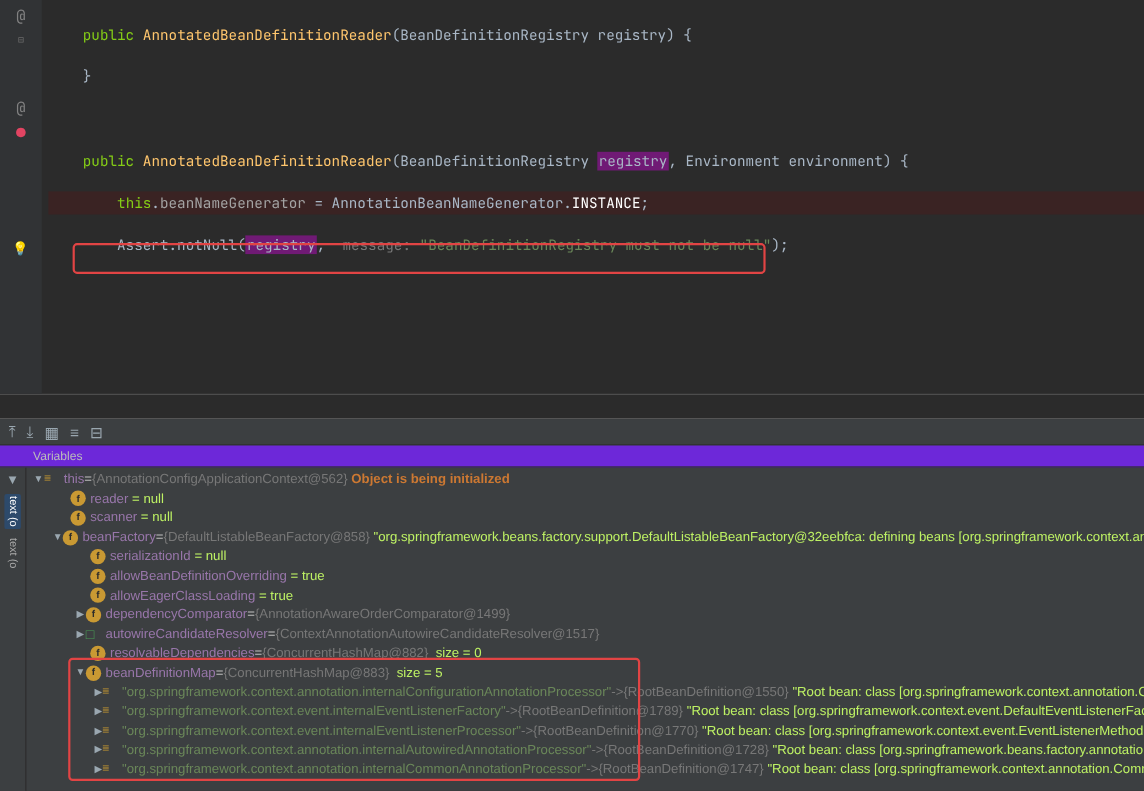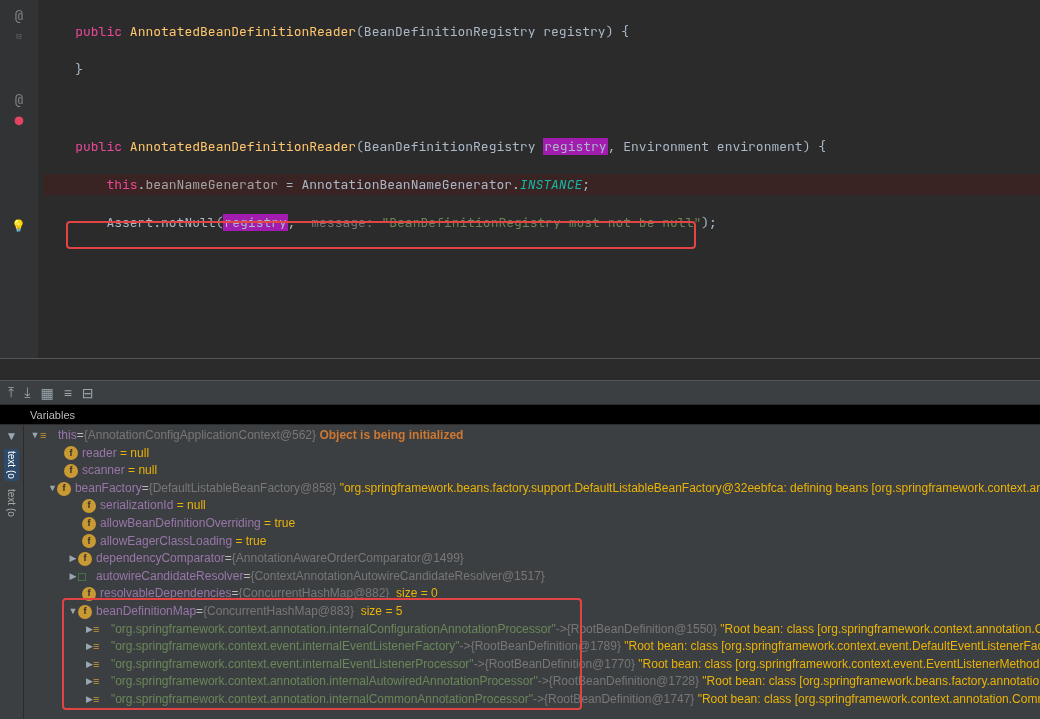--- a/index.html
+++ b/index.html
@@ -49,28 +49,28 @@
     flex: 1;
     overflow: hidden;
   }
   .line {
     height: 21.2px;
     line-height: 21.2px;
   }
   .bp-line {
     background: #3a2323;
   }
-  .kw   { color: #ec4899; }
+  .kw   { color: #84cc16; }
   .fld  { color: #a3a3a3; }
   .mth  { color: #ffc66d; }
   .str  { color: #6a8759; }
   .param { color: #a9b7c6; }
   .paramhint { color: #787878; font-style: normal;}
-  .con  { color: #14b8a6; font-style: italic;}
-  .hlusage { background: #a21caf; color: #a9b7c6; padding: 0 1px;}
+  .con  { color: #ffffff; }
+  .hlusage { background: #701a75; color: #a9b7c6; padding: 0 1px;}
   .hlbox { border: 2px solid #e24444; border-radius: 4px; position: absolute; pointer-events: none;}
   
   .toolwin {
     flex: 1;
     display: flex;
     flex-direction: column;
     background: #3c3f41;
     font-family: "Segoe UI", Arial, sans-serif;
     font-size: 12px;
     overflow: hidden;
@@ -81,21 +81,21 @@
     background: #3c3f41;
     display: flex;
     align-items: center;
     gap: 10px;
     padding-left: 8px;
     border-bottom: 1px solid #2b2b2b;
   }
   .tool-toolbar span { color: #9aa7b0; cursor: pointer; font-size: 14px;}
   .var-header {
     height: 20px;
-    background: #000000;
+    background: #6d28d9;
     color: #bbbbbb;
     font-size: 11px;
     padding-left: 30px;
     line-height: 20px;
     border-bottom: 1px solid #2b2b2b;
   }
   .var-body {
     flex: 1;
     display: flex;
     overflow: hidden;
@@ -151,21 +151,21 @@
     font-weight: bold;
     margin-right: 4px;
     flex: none;
   }
   .pill-yel { background: #c99933; color: #2b2b2b; }
   .icon-array { display:inline-block; width:14px; font-size:11px; color:#c99933; font-weight:bold; margin-right:4px; flex:none;}
   .icon-obj { display:inline-block; width:14px; color:#499c54; font-size:13px; margin-right:4px; flex:none;}
   .v-name { color: #9876aa; }
   .v-op   { color: #bbbbbb; }
   .v-dim  { color: #777777; text-align: center; }
-  .v-txt  { color: #eab308; text-align: right; }
+  .v-txt  { color: #bef264; text-align: right; }
   .v-warn { color: #cc7832; font-weight: bold; }
   .v-key  { color: #6a8759; }
 </style>
 </head>
 <body>
 
 <div class="editor-wrap">
   <div class="gutter">
     <div class="gutter-row">
         <span class="g-at">@</span>

